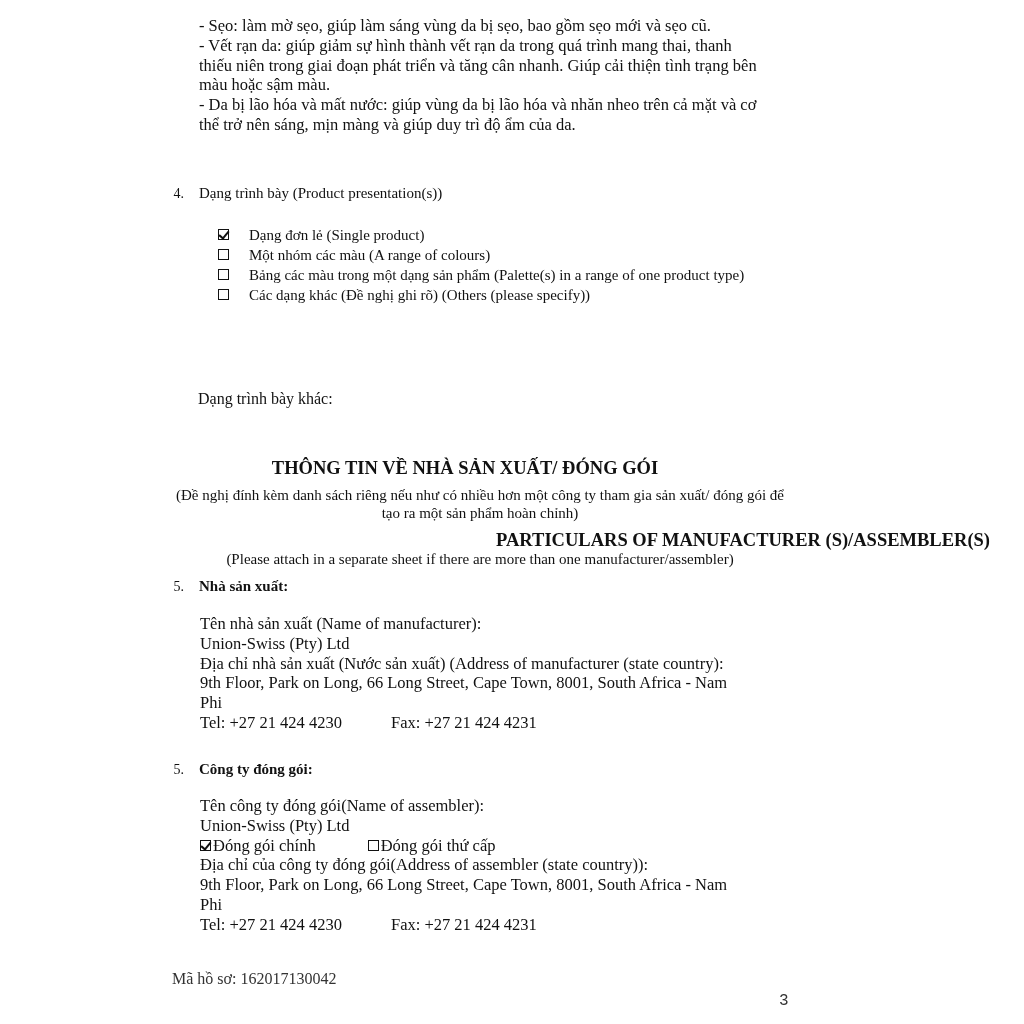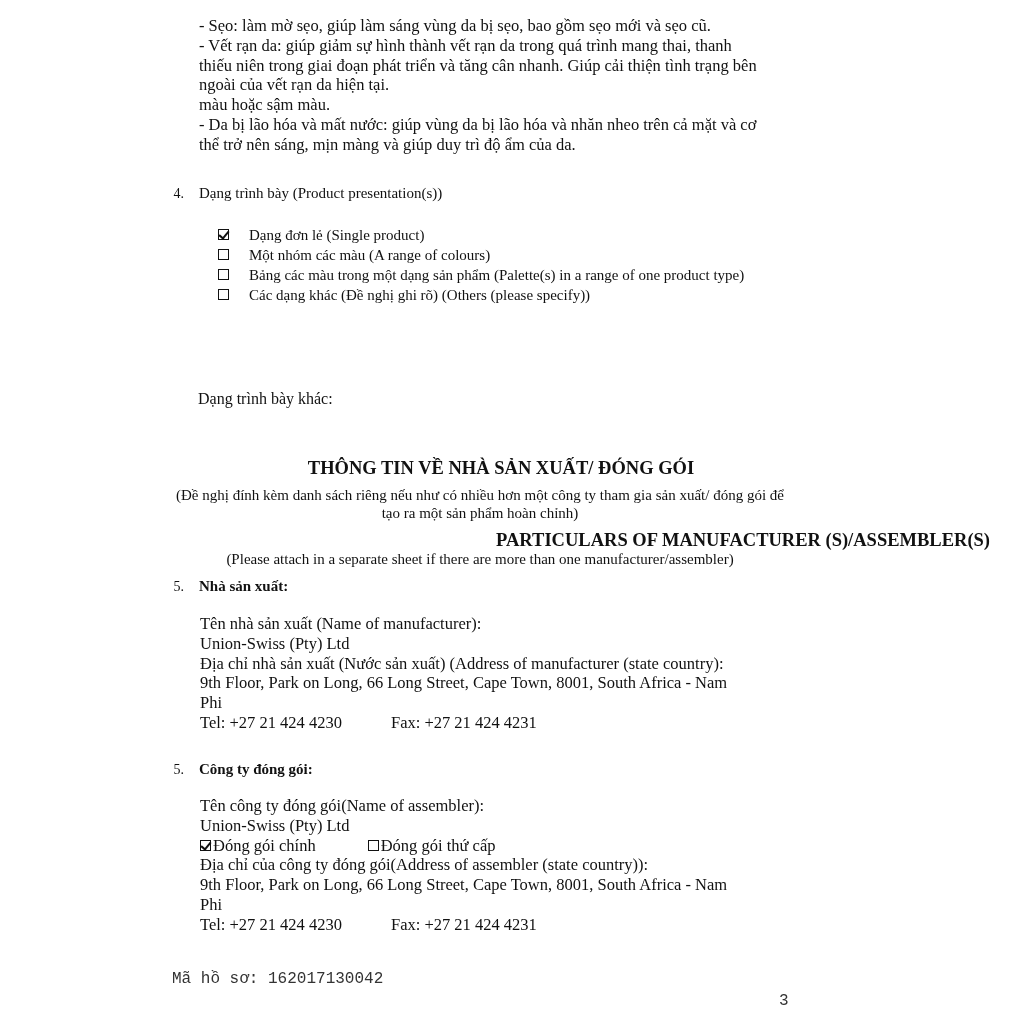--- a/index.html
+++ b/index.html
@@ -19,44 +19,43 @@
     .box {
       width: 11px; height: 11px; border: 1.6px solid #111; margin-top: 3px; margin-right: 20px; flex: 0 0 auto;
       position: relative; box-sizing: border-box;
     }
     .box.checked::after {
       content: ""; position: absolute; left: 2px; top: -1px; width: 4px; height: 8px;
       border-right: 2px solid #111; border-bottom: 2px solid #111; transform: rotate(40deg);
     }
     .cb-text { width: 500px; }
     .other { left: 198px; top: 390px; font-size: 16px; }
-    .title-vn { left: 0; width: 930px; text-align: center; top: 458px; font-size: 18.5px; font-weight: bold; margin-left: 36px; }
+    .title-vn { left: 0; width: 930px; text-align: center; top: 458px; font-size: 18.5px; font-weight: bold; }
     .note-vn { left: 170px; width: 620px; text-align: center; top: 486px; font-size: 15px; line-height: 18px; }
     .title-en { left: 0; width: 990px; text-align: right; top: 530px; font-size: 18.5px; font-weight: bold; }
     .note-en { left: 170px; width: 620px; text-align: center; top: 551px; font-size: 15px; }
     .block { left: 200px; width: 600px; font-size: 16.5px; line-height: 19.8px; }
     .block div { white-space: nowrap; }
     .tel-fax span.fax { display: inline-block; margin-left: 49px; }
     .inline-cb { display: inline-block; width: 11px; height: 11px; border: 1.2px solid #111; box-sizing: border-box; position: relative; margin-right: 2px; vertical-align: 0px; }
     .inline-cb.checked::after {
       content: ""; position: absolute; left: 2px; top: -1px; width: 4px; height: 8px;
       border-right: 2px solid #111; border-bottom: 2px solid #111; transform: rotate(40deg);
     }
     .cb2 { margin-left: 52px; }
-    .dossier { left: 172px; top: 970px; font-family: Liberation Mono, monospace; font-size: 16px; color: #333; }
+    .dossier { left: 172px; top: 970px; font-family: Liberation Serif, serif; font-size: 16px; color: #333; }
     .pagenum { left: 779px; top: 992px; font-family: "Liberation Mono", monospace; font-size: 16px; color: #333; }
   </style>
 </head>
 <body>
 
 <div class="abs bullets p16">
   <div>- Sẹo: làm mờ sẹo, giúp làm sáng vùng da bị sẹo, bao gồm sẹo mới và sẹo cũ.</div>
   <div>- Vết rạn da: giúp giảm sự hình thành vết rạn da trong quá trình mang thai, thanh</div>
   <div>thiếu niên trong giai đoạn phát triển và tăng cân nhanh. Giúp cải thiện tình trạng bên</div>
-  <div>ngoài của vết rạn da hiện tại.</div>
   <div>màu hoặc sậm màu.</div>
   <div>- Da bị lão hóa và mất nước: giúp vùng da bị lão hóa và nhăn nheo trên cả mặt và cơ</div>
   <div>thể trở nên sáng, mịn màng và giúp duy trì độ ẩm của da.</div>
 </div>
 
 <div class="abs secnum" style="top:186px;">4.</div>
 <div class="abs sechead" style="top:185px;">Dạng trình bày (Product presentation(s))</div>
 
 <div class="abs cb-list">
   <div class="cb-row">

